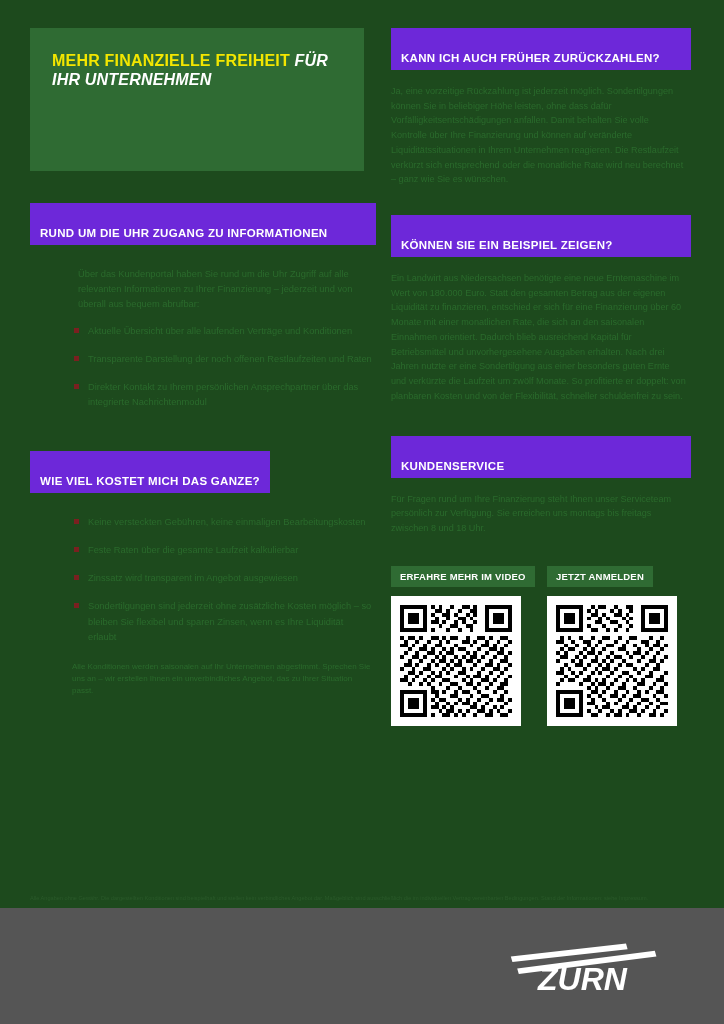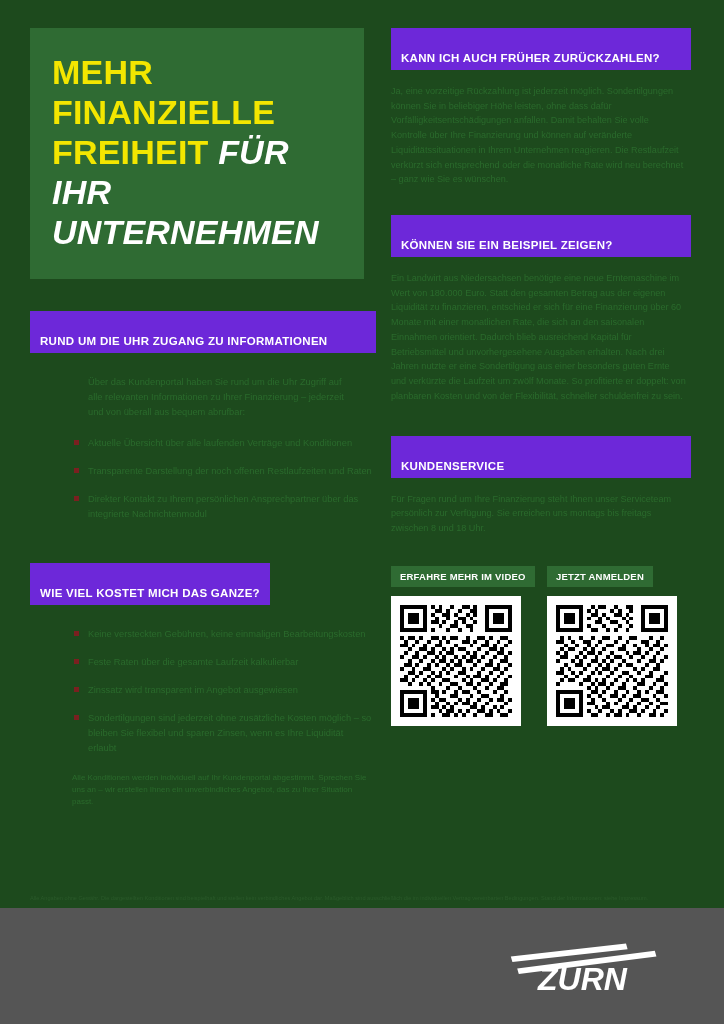--- a/index.html
+++ b/index.html
@@ -44,21 +44,21 @@
   
   .headline-box {
     background: #2f6b33;
     padding: 24px 22px 26px 22px;
     box-sizing: border-box;
     width: 334px;
     min-height: 143px;
   }
   .headline {
     color: #f3e600;
-    font-size: 34px;
+    font-size: 16px;
     line-height: 1.18;
     font-weight: bold;
     letter-spacing: 0.2px;
     margin: 0;
   }
   .headline .ital {
     font-style: italic;
     color: #ffffff;
   }
 
@@ -84,21 +84,21 @@
   }
   .bar-right {
     display: block;
   }
 
   
   .para {
     color: #2a6a2c;
     font-size: 9.3px;
     line-height: 1.62;
-    margin: 16px;
+    margin: 6px;
   }
   .para-right {
     color: #2a6a2c;
     font-size: 9.1px;
     line-height: 1.62;
     margin: 0;
   }
   .block-left {
     margin-top: 22px;
     width: 300px;
@@ -243,21 +243,21 @@
         <div class="bar-text">WIE VIEL KOSTET MICH DAS GANZE?</div>
       </div>
 
       <div class="block-left">
         <ul class="bullets">
           <li>Keine versteckten Gebühren, keine einmaligen Bearbeitungskosten</li>
           <li>Feste Raten über die gesamte Laufzeit kalkulierbar</li>
           <li>Zinssatz wird transparent im Angebot ausgewiesen</li>
           <li>Sondertilgungen sind jederzeit ohne zusätzliche Kosten möglich – so bleiben Sie flexibel und sparen Zinsen, wenn es Ihre Liquidität erlaubt</li>
         </ul>
-        <p class="footnote">Alle Konditionen werden individuell auf Ihr Kundenportal abgestimmt. Sprechen Sie uns an – wir erstellen Ihnen ein unverbindliches Angebot, das zu Ihrer Situation passt.</p>
+        <p class="footnote">Alle Konditionen werden saisonalen auf Ihr Unternehmen abgestimmt. Sprechen Sie uns an – wir erstellen Ihnen ein unverbindliches Angebot, das zu Ihrer Situation passt.</p>
       </div>
 
     </div>
 
     <div class="col-right">
 
       <div class="bar bar-right">
         <div class="bar-text">KANN ICH AUCH FRÜHER ZURÜCKZAHLEN?</div>
       </div>
       <div class="block-right">

